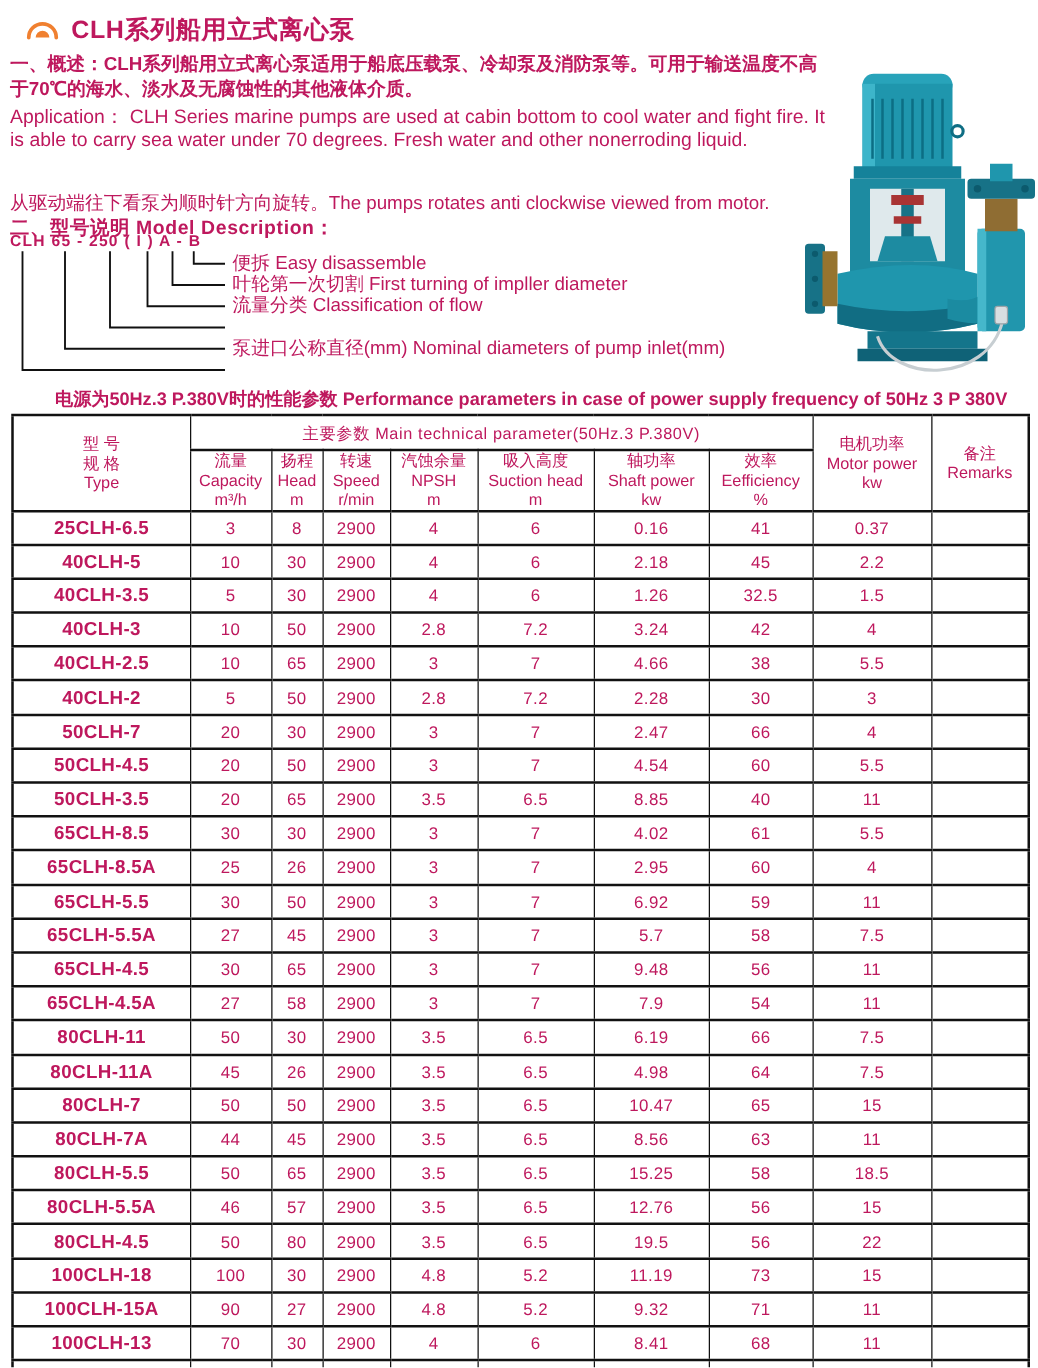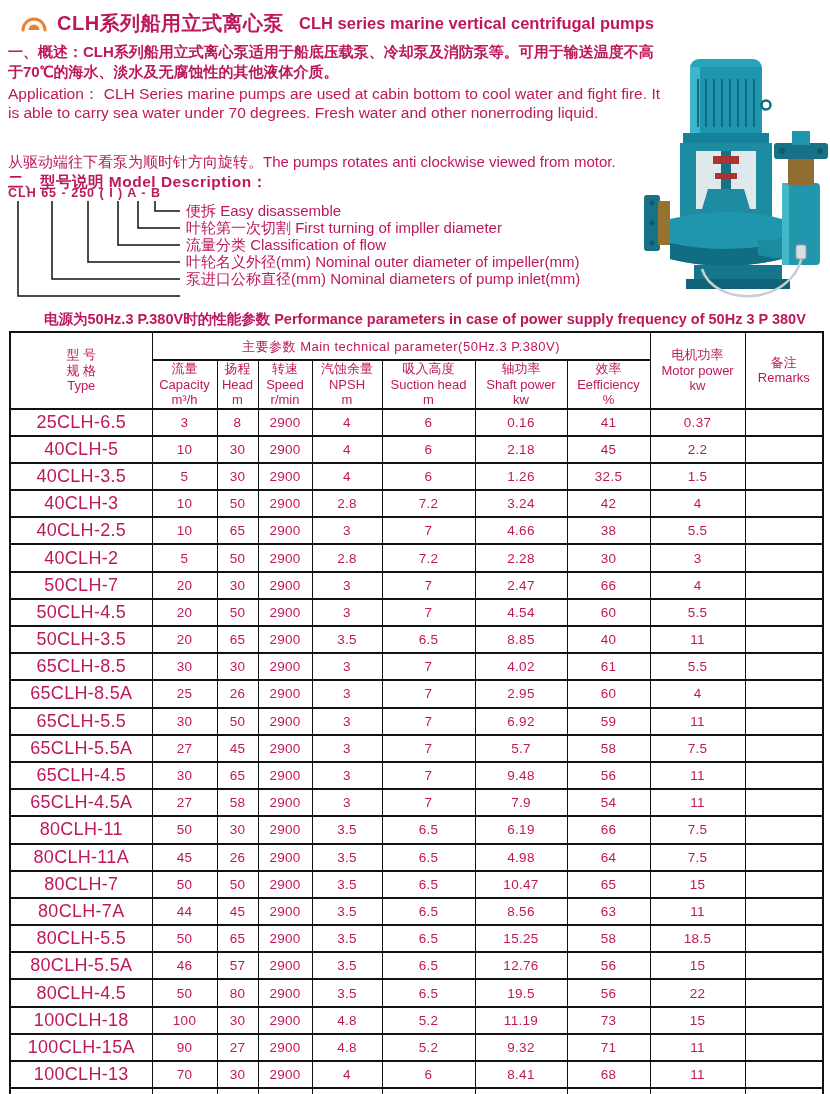--- a/index.html
+++ b/index.html
@@ -30,34 +30,33 @@
   .tbl-wrap{position:absolute;top:331px;left:9px;}
   table.pump{border-collapse:collapse;table-layout:fixed;width:813px;border:2px solid #111;}
   table.pump th,table.pump td{
     border:1px solid #111;border-top-width:2px;border-bottom-width:2px;
     text-align:center;vertical-align:middle;padding:0;font-weight:normal;
   }
   table.pump thead th{font-size:13px;line-height:15px;}
   th.main-span{font-size:14.5px;height:26px;letter-spacing:.5px;}
   th.type-th div,th.stack div{line-height:15.5px;}
   table.pump tbody td{height:25.2px;font-size:13.5px;letter-spacing:.3px;}
-  table.pump tbody td:first-child{font-size:18px;}
+  table.pump tbody td:first-child{font-size:15px;font-weight:bold;}
 </style>
 </head>
 <body>
 
 <div class="page">
 
   <div class="brand-row">
     <svg class="logo" viewBox="0 0 28 18">
       <path d="M3,15 A 11,11 0 0 1 25,15" fill="none" stroke="#f08030" stroke-width="3" stroke-linecap="round"></path>
       <path d="M8.5,15 A 5.5,5.5 0 0 1 19.5,15 Z" fill="#f08030"></path>
     </svg>
     <span class="title-zh">CLH系列船用立式离心泵</span>
-    <span class="title-en">CLH series marine vertical centrifugal pumps</span>
   </div>
 
   <div class="para overview">一、概述：CLH系列船用立式离心泵适用于船底压载泵、冷却泵及消防泵等。可用于输送温度不高于70℃的海水、淡水及无腐蚀性的其他液体介质。</div>
   <div class="para application">Application：  CLH Series marine pumps are used at cabin bottom to cool water and fight fire.  It is able to carry sea water under 70 degrees. Fresh water and other nonerroding liquid.</div>
   <div class="para rotation">从驱动端往下看泵为顺时针方向旋转。The pumps rotates anti clockwise viewed from motor.</div>
   <div class="para model-heading">二、型号说明 Model Description：</div>
 
   <svg class="pump-fig" viewBox="0 0 188 262">
 
     <rect x="50" y="4" width="72" height="18" rx="9" fill="#28a3ba"></rect>
@@ -119,21 +118,20 @@
         <path d="M130,15 V42 H172"></path>
         <path d="M110,15 V59 H172"></path>
         <path d="M80,15 V76 H172"></path>
         <path d="M44,15 V93 H172"></path>
         <path d="M10,15 V110 H172"></path>
       </g>
     </svg>
     <div class="dlabel" style="top:15px">便拆 Easy disassemble</div>
     <div class="dlabel" style="top:32px">叶轮第一次切割 First turning of impller diameter</div>
     <div class="dlabel" style="top:49px">流量分类 Classification of flow</div>
-    <div class="dlabel" style="top:66px">叶轮名义外径(mm) Nominal outer diameter of impeller(mm)</div>
     <div class="dlabel" style="top:83px">泵进口公称直径(mm) Nominal diameters of pump inlet(mm)</div>
   </div>
 
   <div class="perf-note">电源为50Hz.3 P.380V时的性能参数 Performance parameters in case of power supply frequency of 50Hz 3 P 380V</div>
 
   <div class="tbl-wrap">
     <table class="pump">
       <colgroup>
         <col style="width:142px">
           <col style="width:65px">

